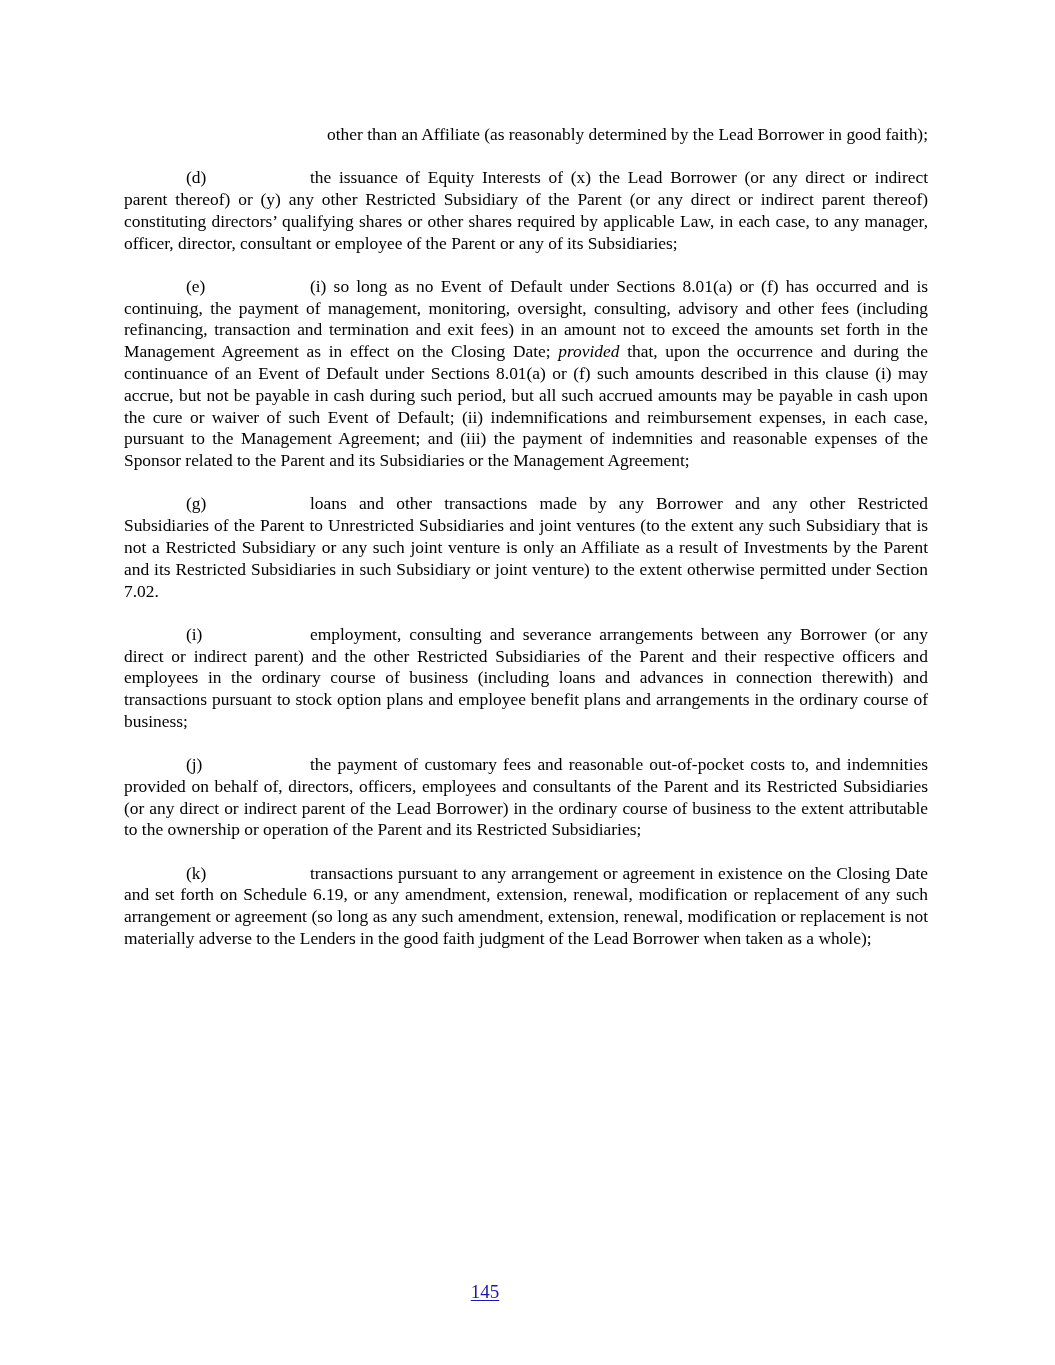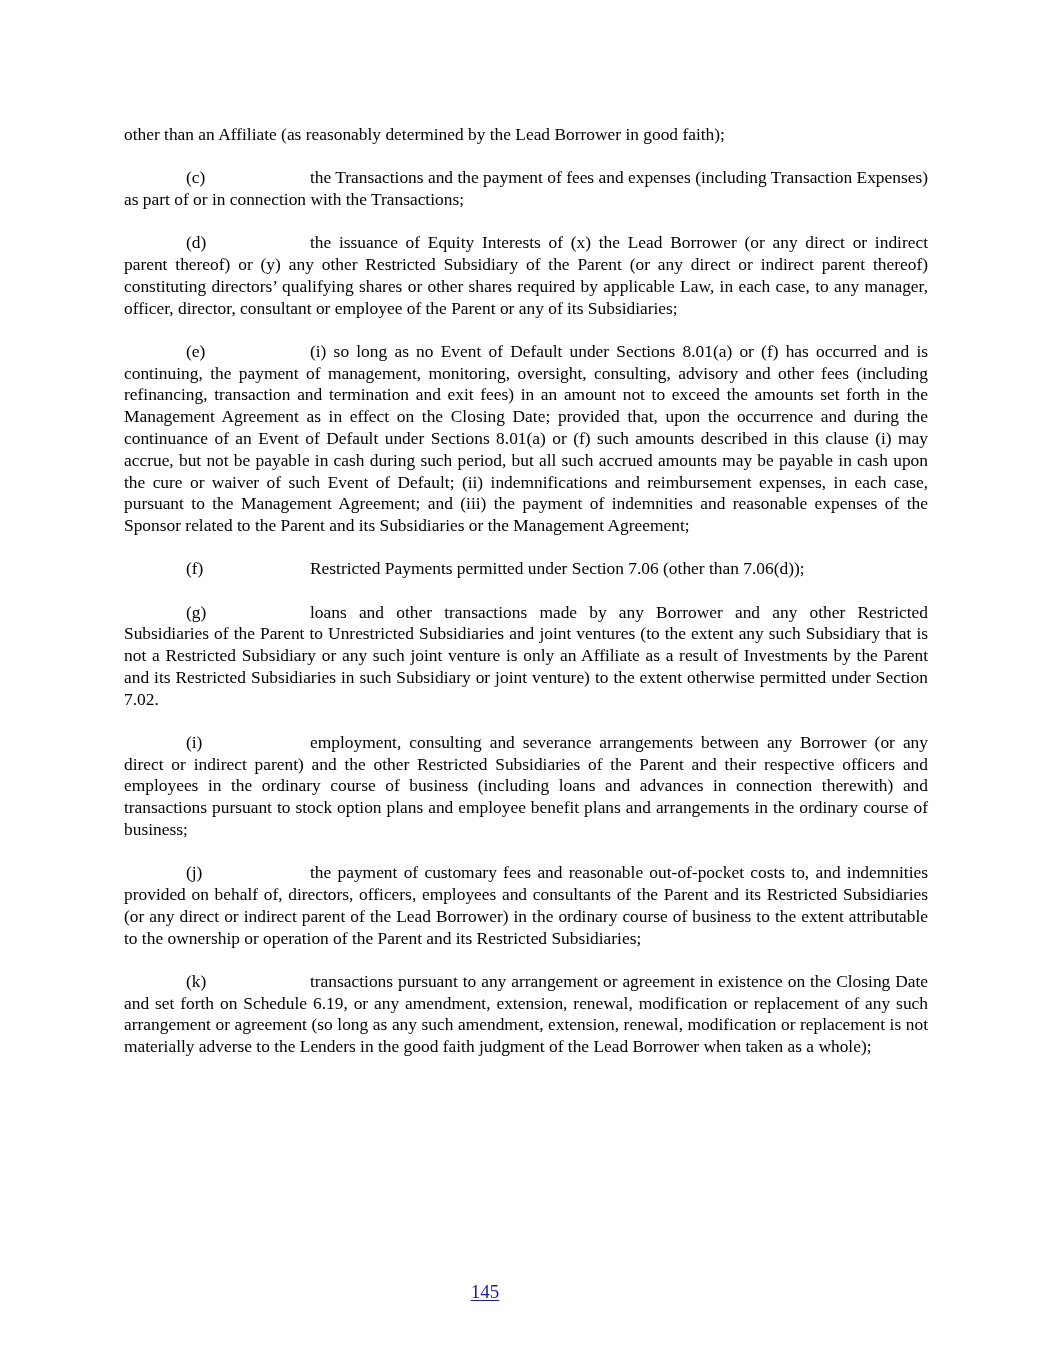--- a/index.html
+++ b/index.html
@@ -21,36 +21,37 @@
       top: 124px;
       width: 804px;
       font-size: 17.4px;
       line-height: 21.8px;
     }
     .para {
       text-align: justify;
       margin: 0 0 21.4px 0;
     }
     .para.first {
-      text-align: left;
+      text-align: right;
     }
     .label {
       display: inline-block;
       width: 62px;
       margin-left: 62px;
     }
     .lead-gap {
       display: inline-block;
       width: 62px;
     }
     .u {
       text-underline-offset: 2px;
       text-decoration-thickness: 1px;
     }
     .i {
+      font-style: italic;
     }
     .page-number {
       position: absolute;
       left: 0;
       width: 970px;
       top: 1281px;
       text-align: center;
       font-family: "Liberation Serif", "DejaVu Serif", serif;
       font-size: 19px;
     }
@@ -59,24 +60,22 @@
       text-decoration: underline;
       text-underline-offset: 2px;
     }
   </style>
 </head>
 <body>
 
 <div class="page">
   <p class="para first"><span>other than an Affiliate (as reasonably determined by the Lead Borrower in good faith);</span></p>
   <div id="clauses">
-      <p class="para"><span class="label">(c)</span><span class="lead-gap"></span><span>the Transactions and the payment of fees and expenses (including Transaction Expenses) as part of or in connection with the Transactions;</span></p>
       <p class="para"><span class="label">(d)</span><span class="lead-gap"></span><span>the issuance of Equity Interests of (x) the Lead Borrower (or any direct or indirect parent thereof) or (y) any other Restricted Subsidiary of the Parent (or any direct or indirect parent thereof) constituting directors’ qualifying shares or other shares required by applicable Law, in each case, to any manager, officer, director, consultant or employee of the Parent or any of its Subsidiaries;</span></p>
       <p class="para"><span class="label">(e)</span><span class="lead-gap"></span><span>(i) so long as no Event of Default under </span><span class="u">Sections 8.01(a)</span><span> or </span><span class="u">(f)</span><span> has occurred and is continuing, the payment of management, monitoring, oversight, consulting, advisory and other fees (including refinancing, transaction and termination and exit fees) in an amount not to exceed the amounts set forth in the Management Agreement as in effect on the Closing Date; </span><span class="i">provided</span><span> that, upon the occurrence and during the continuance of an Event of Default under </span><span class="u">Sections 8.01(a)</span><span> or </span><span class="u">(f)</span><span> such amounts described in this </span><span class="u">clause (i)</span><span> may accrue, but not be payable in cash during such period, but all such accrued amounts may be payable in cash upon the cure or waiver of such Event of Default; (ii) indemnifications and reimbursement expenses, in each case, pursuant to the Management Agreement; and (iii) the payment of indemnities and reasonable expenses of the Sponsor related to the Parent and its Subsidiaries or the Management Agreement;</span></p>
-      <p class="para"><span class="label">(f)</span><span class="lead-gap"></span><span>Restricted Payments permitted under </span><span class="u">Section 7.06</span><span> (other than </span><span class="u">7.06(d)</span><span>);</span></p>
       <p class="para"><span class="label">(g)</span><span class="lead-gap"></span><span>loans and other transactions made by any Borrower and any other Restricted Subsidiaries of the Parent to Unrestricted Subsidiaries and joint ventures (to the extent any such Subsidiary that is not a Restricted Subsidiary or any such joint venture is only an Affiliate as a result of Investments by the Parent and its Restricted Subsidiaries in such Subsidiary or joint venture) to the extent otherwise permitted under </span><span class="u">Section 7.02</span><span>.</span></p>
       <p class="para"><span class="label">(i)</span><span class="lead-gap"></span><span>employment, consulting and severance arrangements between any Borrower (or any direct or indirect parent) and the other Restricted Subsidiaries of the Parent and their respective officers and employees in the ordinary course of business (including loans and advances in connection therewith) and transactions pursuant to stock option plans and employee benefit plans and arrangements in the ordinary course of business;</span></p>
       <p class="para"><span class="label">(j)</span><span class="lead-gap"></span><span>the payment of customary fees and reasonable out-of-pocket costs to, and indemnities provided on behalf of, directors, officers, employees and consultants of the Parent and its Restricted Subsidiaries (or any direct or indirect parent of the Lead Borrower) in the ordinary course of business to the extent attributable to the ownership or operation of the Parent and its Restricted Subsidiaries;</span></p>
       <p class="para"><span class="label">(k)</span><span class="lead-gap"></span><span>transactions pursuant to any arrangement or agreement in existence on the Closing Date and set forth on </span><span class="u">Schedule 6.19</span><span>, or any amendment, extension, renewal, modification or replacement of any such arrangement or agreement (so long as any such amendment, extension, renewal, modification or replacement is not materially adverse to the Lenders in the good faith judgment of the Lead Borrower when taken as a whole);</span></p>
     </div>
 </div>
 
 <div class="page-number">
   <a style="color: rgb(26, 26, 166);">145</a>
 </div>

